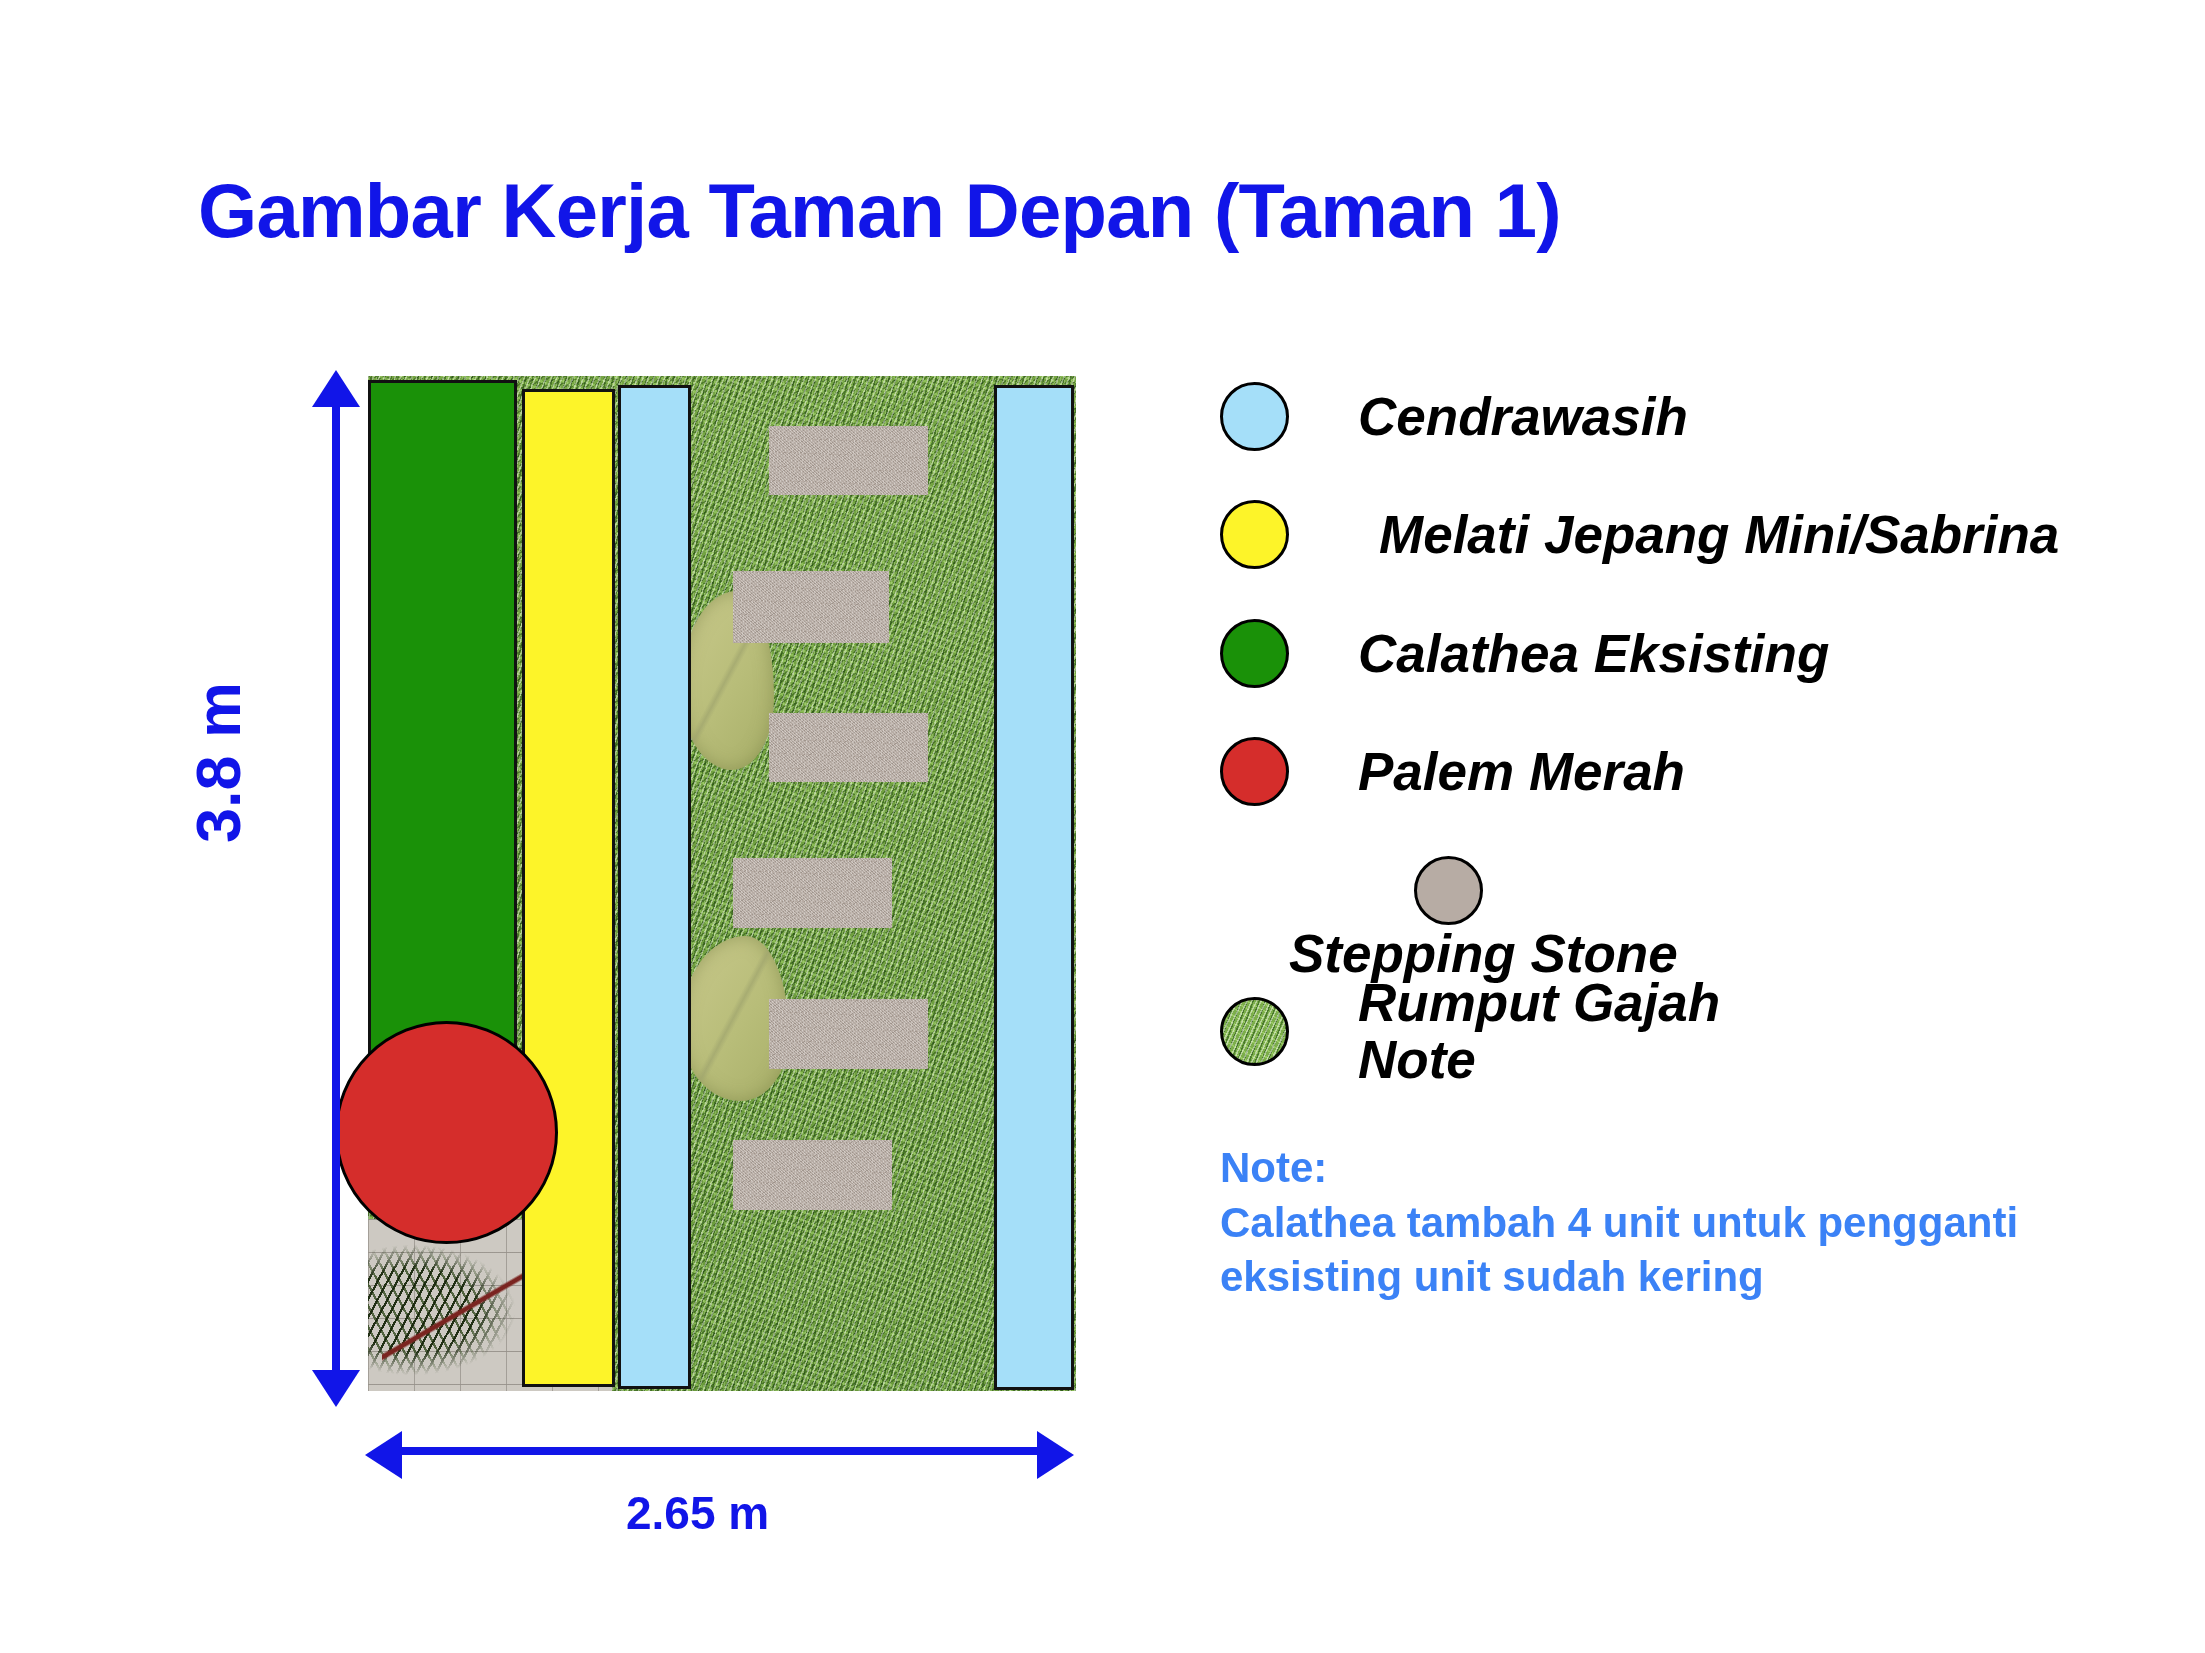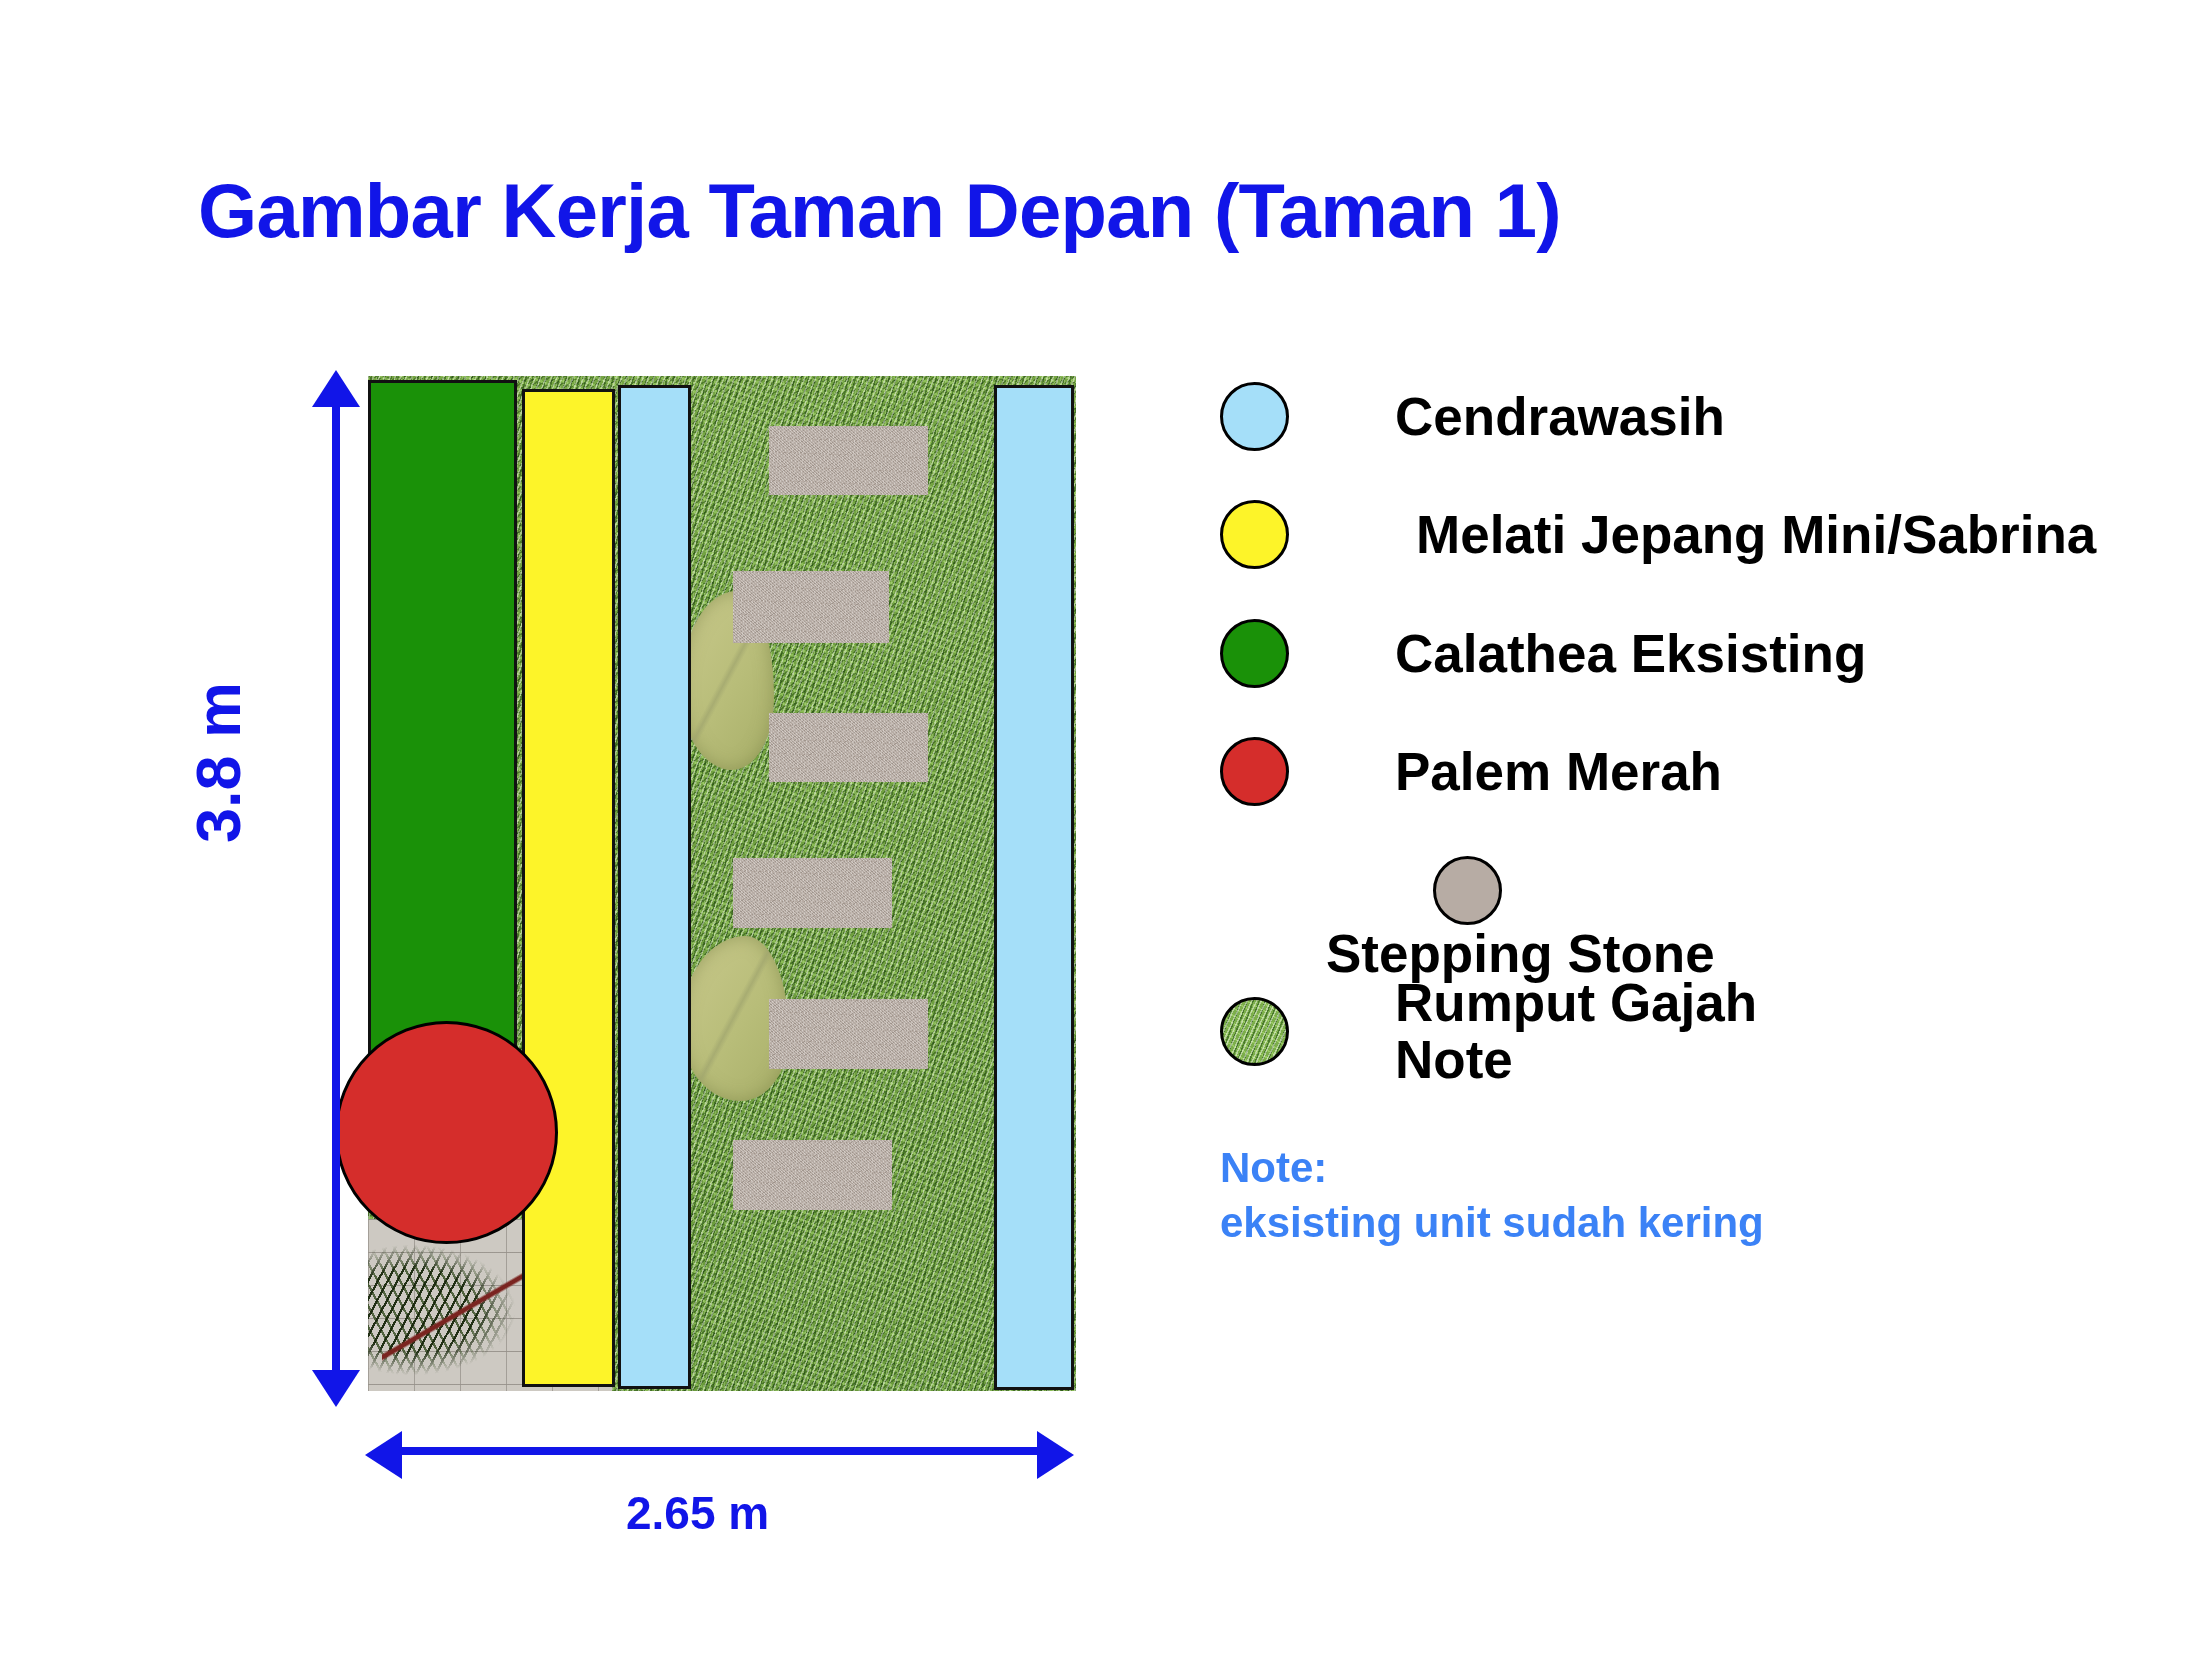--- a/index.html
+++ b/index.html
@@ -210,26 +210,27 @@
     flex: 0 0 auto;
   }
   .legend-swatch.grass {
     background-color: #7cae4b;
     background-image:
       repeating-linear-gradient(115deg, rgba(255,255,255,0.45) 0 1.4px, rgba(255,255,255,0) 1.4px 4.3px),
       repeating-linear-gradient(-70deg, rgba(25,70,15,0.5) 0 1.4px, rgba(25,70,15,0) 1.4px 5.7px),
       repeating-linear-gradient(30deg, rgba(190,235,130,0.45) 0 1.4px, rgba(190,235,130,0) 1.4px 6.5px);
   }
   .legend-label {
-    margin-left: 106px;
+    margin-left: 69px;
     font-size: 53px;
     font-weight: bold;
     color: #000000;
     white-space: nowrap;
     line-height: 1.08;
+    font-style: italic;
   }
 
   
   #note {
     position: absolute;
     left: 1220px;
     top: 1141px;
     font-size: 42px;
     font-weight: bold;
     color: #3b82f6;
@@ -312,15 +313,16 @@
     <span class="legend-label">
       <span>Rumput Gajah</span><br>
       <span>Note</span>
     </span>
   </div>
 
 </div>
 
 <div id="note">
   <div>Note:</div>
+  <div>Calathea tambah 4 unit untuk pengganti</div>
   <div>eksisting unit sudah kering</div>
 </div>
 
 
 </body></html>

